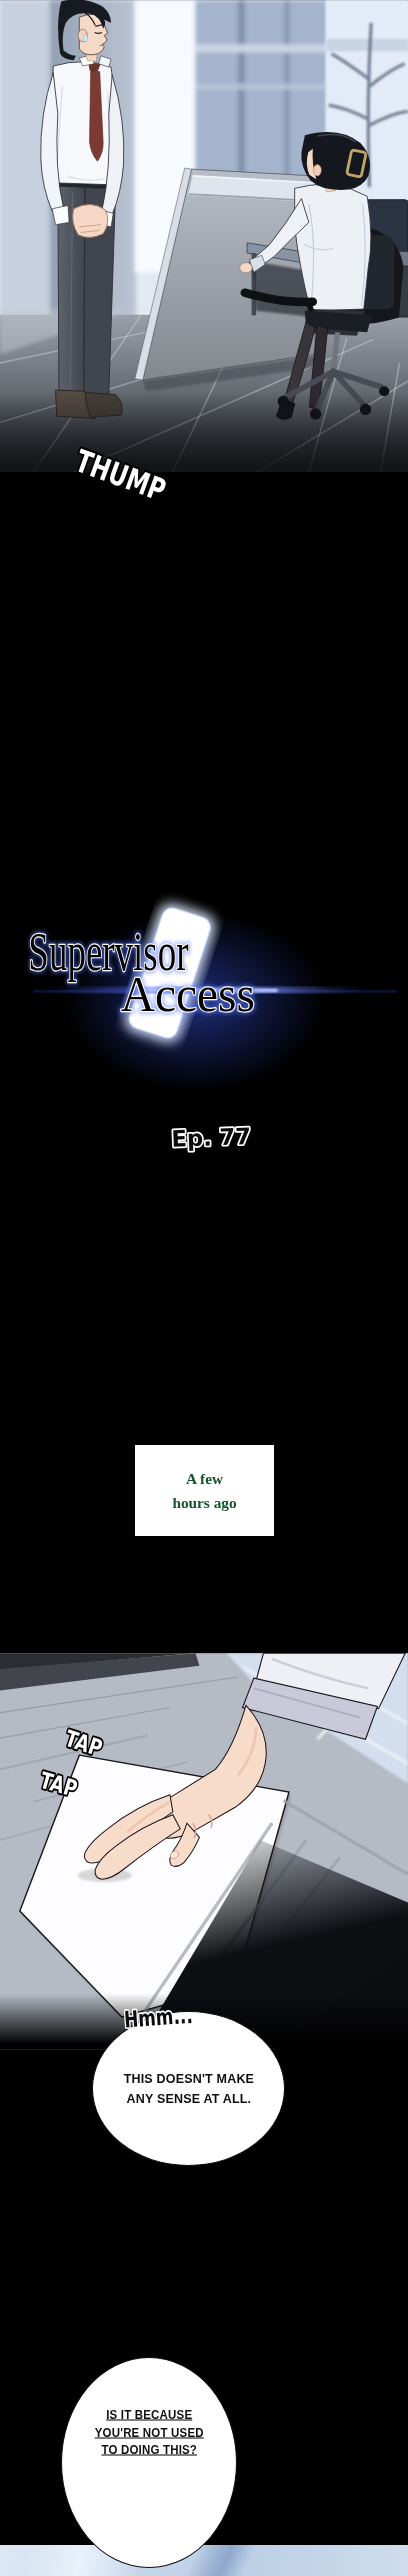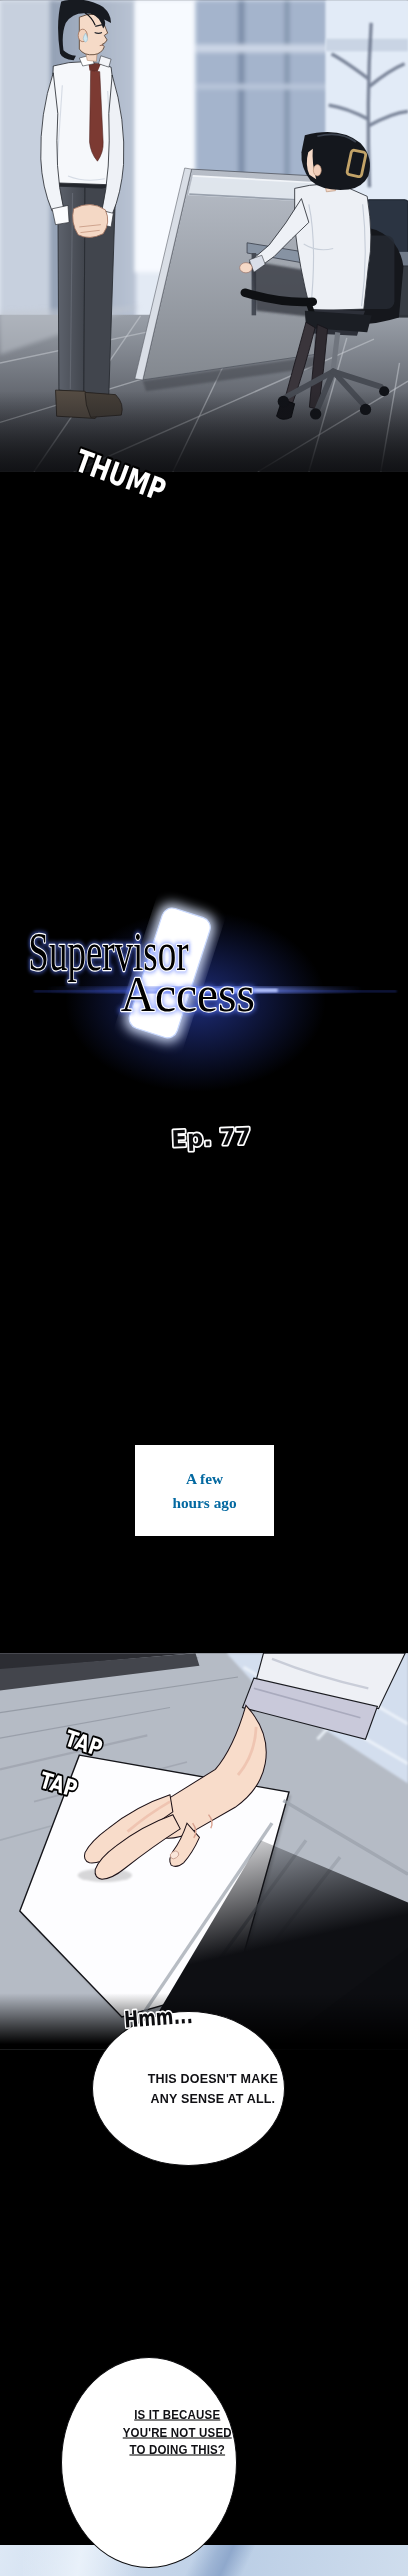--- a/index.html
+++ b/index.html
@@ -2,30 +2,30 @@
 <html style="font-size:9px"><head>
 <meta charset="utf-8">
 <style>
   html,body{margin:0;padding:0;background:#000;}
   #comic{position:relative;width:408px;height:2576px;margin:0 auto;background:#000;overflow:hidden;
          font-family:"Liberation Sans",sans-serif;}
   #comic svg{display:block;}
   .abs{position:absolute;}
   
   .bubble{position:absolute;background:#fff;border:1.7px solid #0d0d0f;border-radius:50%;
-          box-sizing:border-box;display:flex;align-items:center;justify-content:flex-end;z-index:5;}
+          box-sizing:border-box;display:flex;align-items:center;justify-content:center;z-index:5;}
   .bubble .txt{text-align:center;color:#101014;font-weight:bold;
                font-family:"Liberation Sans",sans-serif;transform:scaleX(.92);}
   #bubble1 .txt{font-size:13.6px;line-height:20px;letter-spacing:0.2px;}
   #bubble2 .txt{font-size:12.5px;line-height:17.6px;letter-spacing:0.2px;transform:scaleX(.92) translateY(-29.5px);}
   
   #timebox{position:absolute;left:135px;top:1445px;width:139px;height:91px;background:#fff;
            display:flex;align-items:center;justify-content:center;z-index:4;}
   #timebox .txt{font-family:"Liberation Serif",serif;font-weight:700;font-size:15.3px;line-height:24px;
-                color:#0369a1;text-align:center;}
+                color:#14532d;text-align:center;}
   
   #bottom-strip{position:absolute;left:0;top:2545px;width:408px;height:31px;z-index:1;
       background:linear-gradient(100deg,#dde8f5 0%,#c6d6ea 35%,#bccfe6 60%,#cfdded 100%);}
   #bottom-strip .streak1{position:absolute;left:181px;top:0;width:74px;height:31px;
       background:linear-gradient(115deg,transparent 20%,#9db4d4 45%,#8fa8cc 60%,transparent 85%);}
   #bottom-strip .streak2{position:absolute;left:23px;top:0;width:113px;height:31px;
       background:linear-gradient(100deg,transparent,#e9f1fa 50%,transparent);}
   .sfx-text{font-family:"DejaVu Sans","Liberation Sans",sans-serif;font-weight:bold;}
 </style>
 </head>

